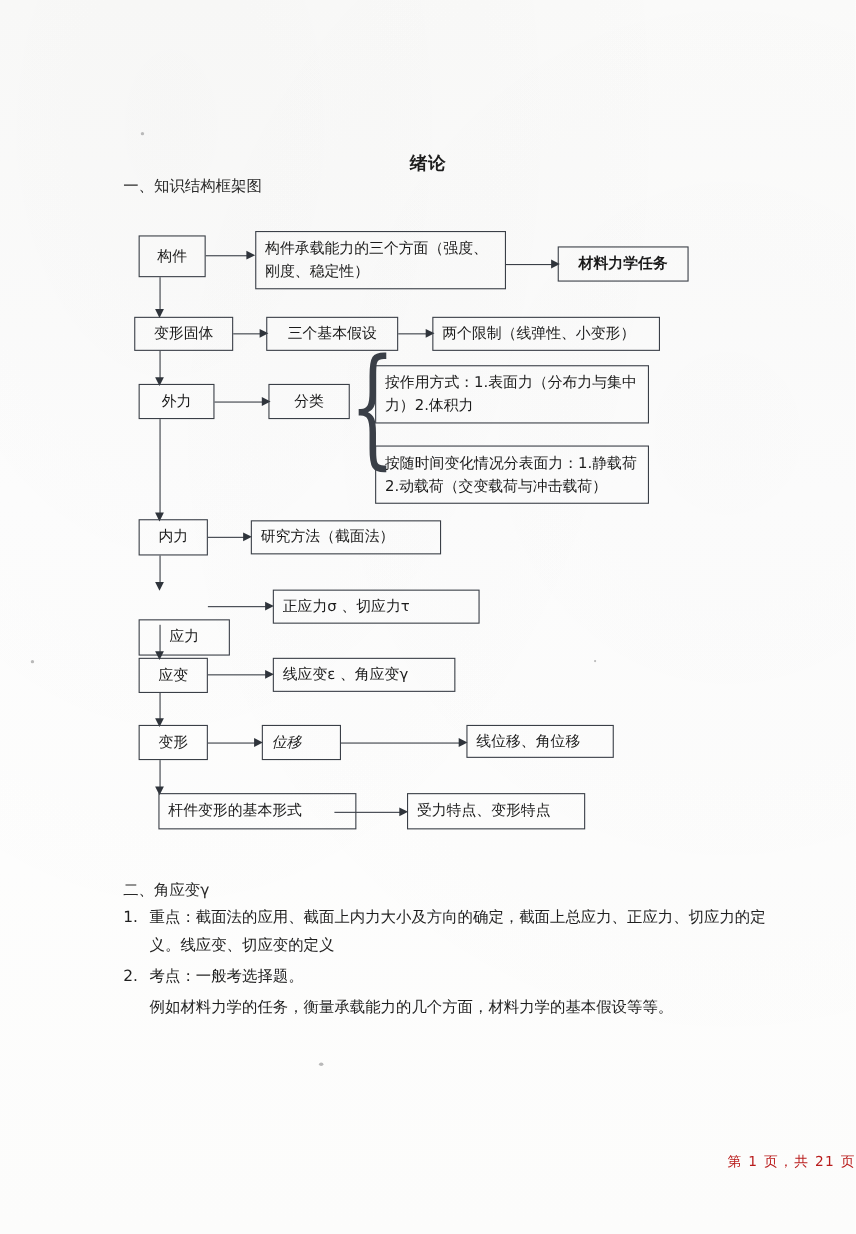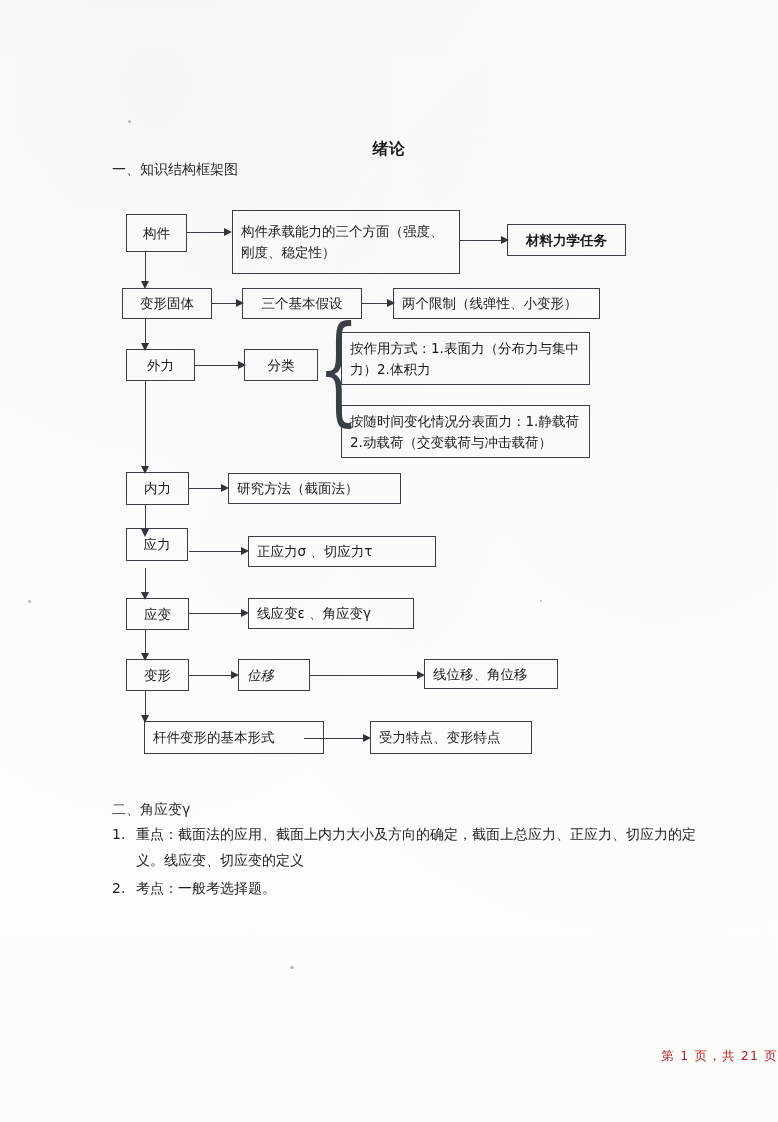--- a/index.html
+++ b/index.html
@@ -157,21 +157,21 @@
   <div class="section-heading" id="sec1">一、知识结构框架图</div>
 
   <div id="diagram">
 
     <div class="node center" style="left:126px; top:214px; width:61px; height:38px;">
       <span class="txt" style="text-align:center">构件</span>
     </div>
     <div class="arrow-line arrow-h" style="left:187px; top:232px; width:38px;"></div>
     <div class="arrowhead-r" style="left:224px; top:228px;"></div>
 
-    <div class="node" style="left:232px; top:210px; width:228px; height:64px;">
+    <div class="node" style="left:232px; top:210px; width:228px; height:53px;">
       <span class="txt">构件承载能力的三个方面（强度、刚度、稳定性）</span>
     </div>
     <div class="arrow-line arrow-h" style="left:460px; top:240px; width:43px;"></div>
     <div class="arrowhead-r" style="left:501px; top:236px;"></div>
 
     <div class="node center bold" style="left:507px; top:224px; width:119px; height:32px;">
       <span class="txt" style="text-align:center">材料力学任务</span>
     </div>
 
     <div class="arrow-line arrow-v" style="left:145px; top:252px; height:32px;"></div>
@@ -224,21 +224,21 @@
     <div class="arrow-line arrow-h" style="left:189px; top:488px; width:33px;"></div>
     <div class="arrowhead-r" style="left:221px; top:484px;"></div>
 
     <div class="node" style="left:228px; top:473px; width:173px; height:31px;">
       <span class="txt">研究方法（截面法）</span>
     </div>
 
     <div class="arrow-line arrow-v" style="left:145px; top:505px; height:27px;"></div>
     <div class="arrowhead-d" style="left:141px; top:529px;"></div>
 
-    <div class="node center" style="left:126px; top:528px; width:62px; height:33px;">
+    <div class="node center" style="left:126px; top:563px; width:83px; height:33px;">
       <span class="txt" style="text-align:center">应力</span>
     </div>
     <div class="arrow-line arrow-h" style="left:189px; top:551px; width:53px;"></div>
     <div class="arrowhead-r" style="left:241px; top:547px;"></div>
 
     <div class="node" style="left:248px; top:536px; width:188px; height:31px;">
       <span class="txt">正应力σ 、切应力τ</span>
     </div>
 
     <div class="arrow-line arrow-v" style="left:145px; top:568px; height:27px;"></div>
@@ -291,16 +291,17 @@
 
   <div class="note-list">
     <div class="note-item">
       <span class="note-num">1.</span>
       <span class="note-body">重点：截面法的应用、截面上内力大小及方向的确定，截面上总应力、正应力、切应力的定义。线应变、切应变的定义</span>
     </div>
     <div class="note-item">
       <span class="note-num">2.</span>
       <span class="note-body">考点：一般考选择题。</span>
     </div>
+    <div class="note-sub">例如材料力学的任务，衡量承载能力的几个方面，材料力学的基本假设等等。</div>
   </div>
 
   <div class="footer">第 1 页，共 21 页</div>
 </div>
 
 </body></html>

